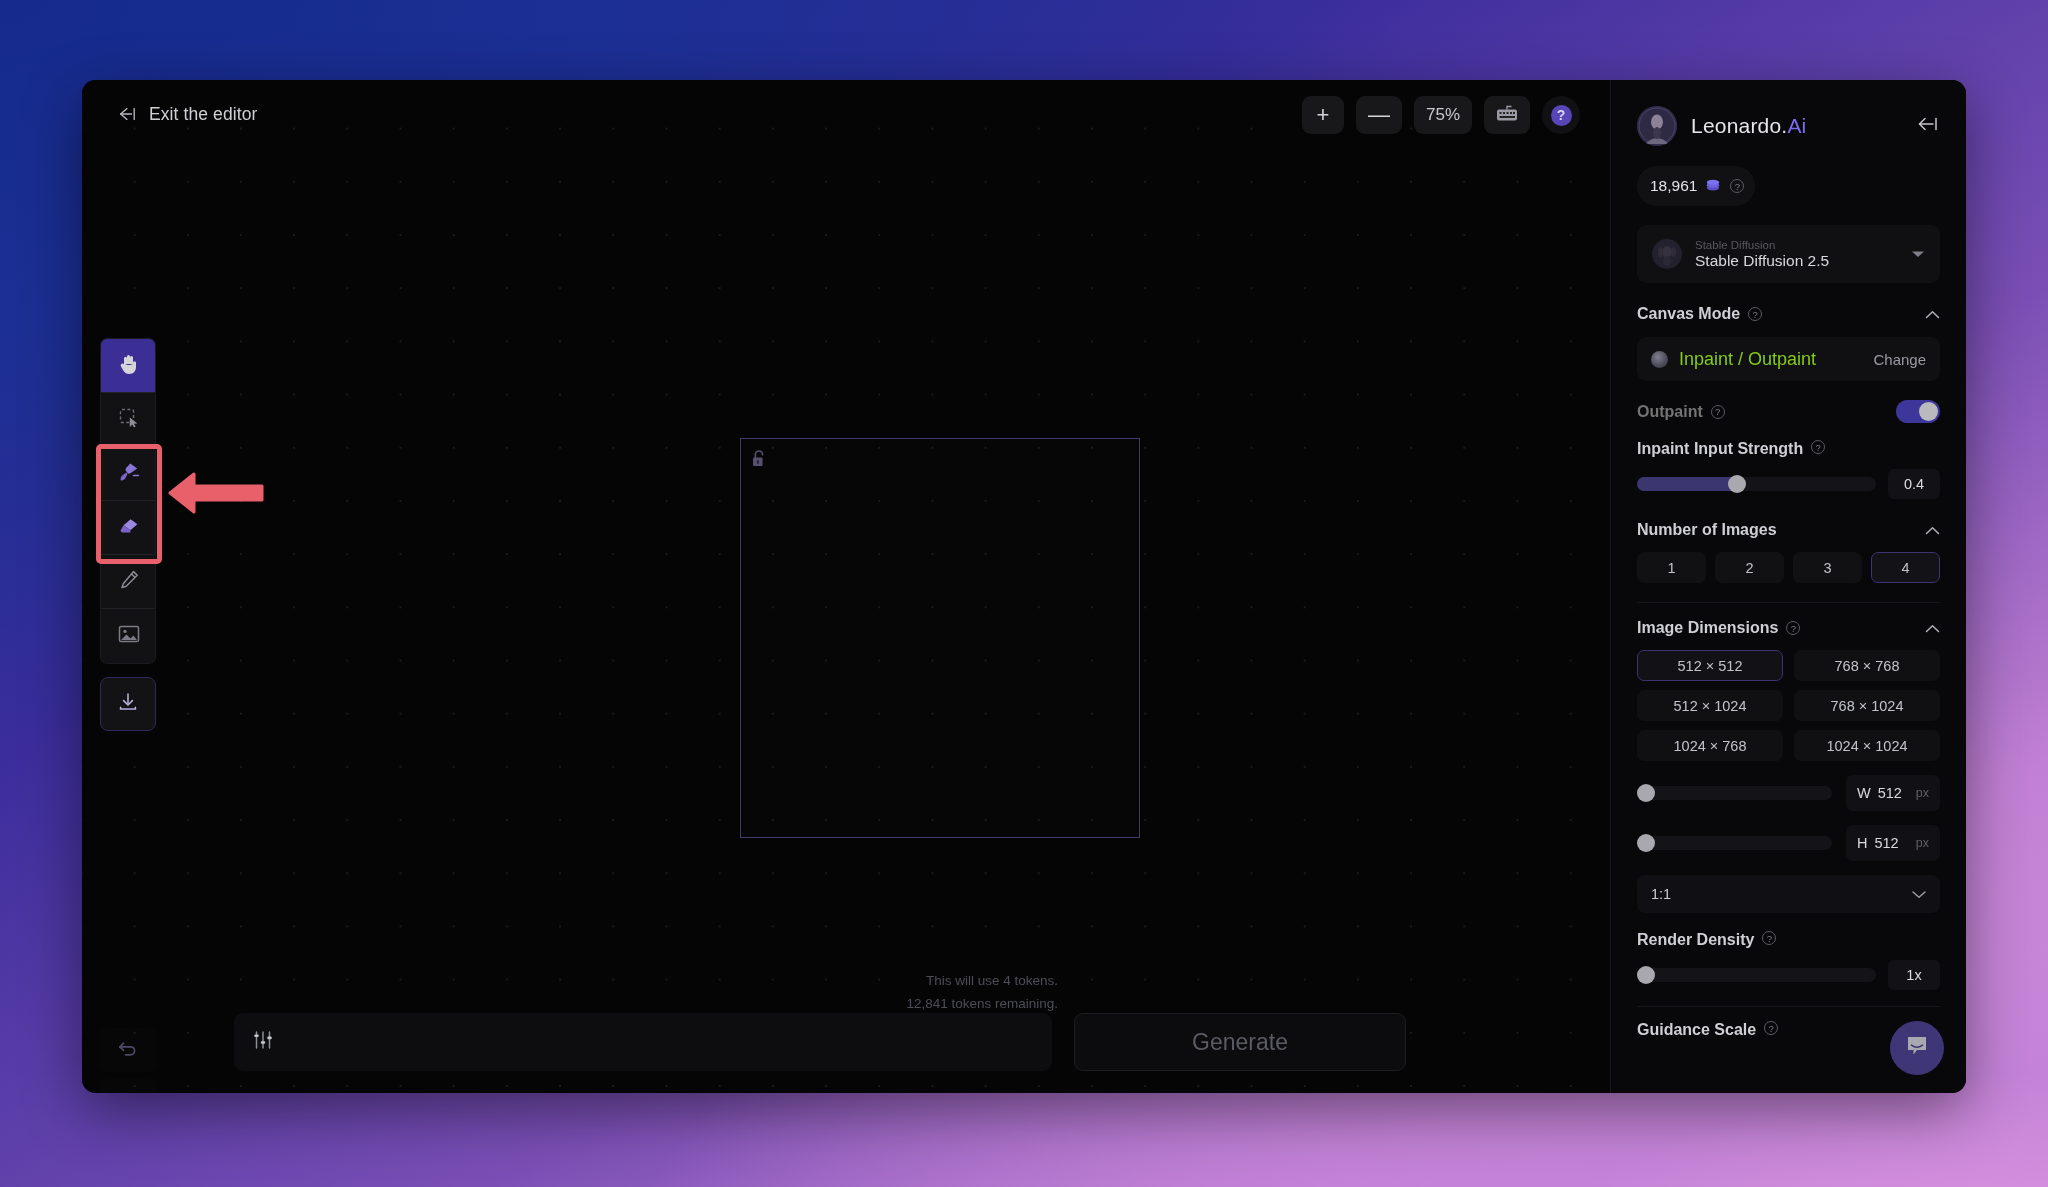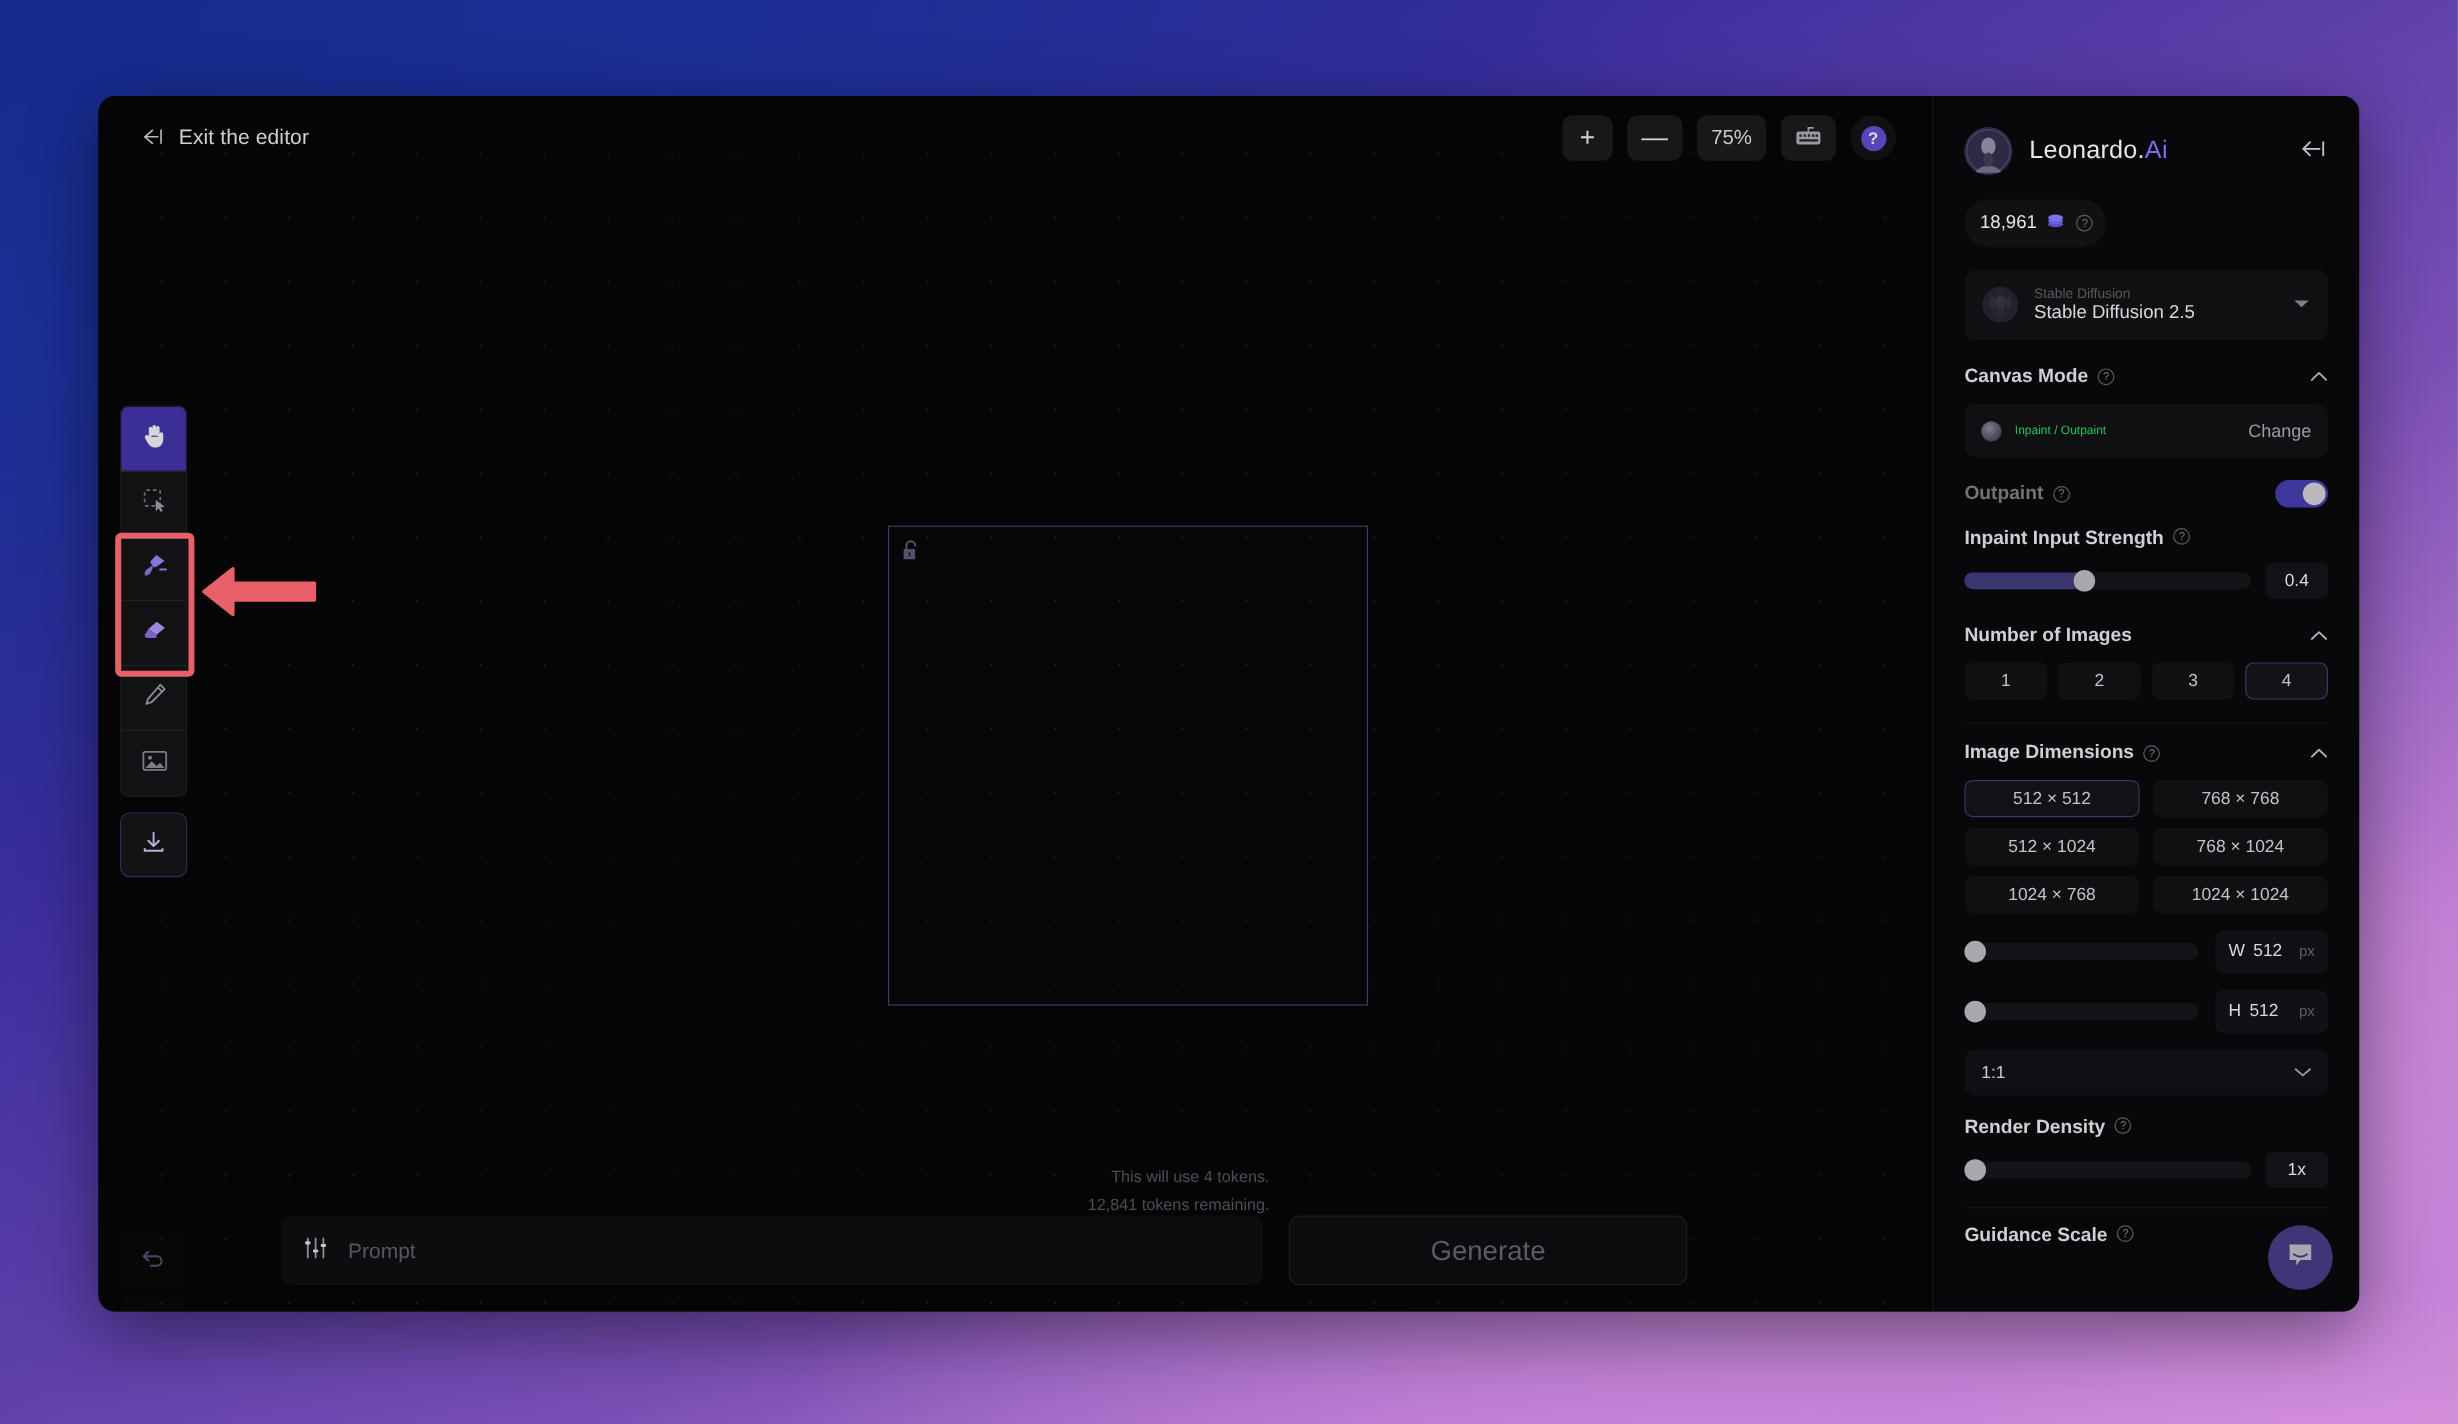--- a/index.html
+++ b/index.html
@@ -248,21 +248,21 @@
     flex: 0 0 14px;
     cursor: pointer;
   }
 
   #mode-card {
     margin-top: 14px; height: 44px;
     background: #101013; border-radius: 9px;
     display: flex; align-items: center; padding: 0 14px; gap: 11px;
     cursor: pointer;
   }
-  #mode-card .mode-label { color: #22c55e; font-size: 10px; }
+  #mode-card .mode-label { color: #84cc16; font-size: 18px; }
   #mode-card .change { margin-left: auto; color: #9a9aa3; font-size: 15px; cursor: pointer; }
   .brain-ico {
     width: 17px; height: 17px; border-radius: 50%;
     background: radial-gradient(circle at 40% 35%, #7e7e8d 0%, #4a4a58 60%, #33333f 100%);
     flex: 0 0 17px;
   }
 
   #outpaint-row {
     margin-top: 19px;
     display: flex; align-items: center; gap: 8px;
@@ -532,21 +532,20 @@
         <span>
           <svg width="22" height="22" viewBox="0 0 22 22" fill="none">
             <line x1="4.5" y1="3" x2="4.5" y2="19" stroke="#8d8d97" stroke-width="1.5" stroke-linecap="round"></line>
             <line x1="11" y1="3" x2="11" y2="19" stroke="#8d8d97" stroke-width="1.5" stroke-linecap="round"></line>
             <line x1="17.5" y1="3" x2="17.5" y2="19" stroke="#8d8d97" stroke-width="1.5" stroke-linecap="round"></line>
             <rect x="2.3" y="5.4" width="4.4" height="2.6" rx="1" fill="#c6c6cf"></rect>
             <rect x="8.8" y="12.2" width="4.4" height="2.6" rx="1" fill="#c6c6cf"></rect>
             <rect x="15.3" y="7.6" width="4.4" height="2.6" rx="1" fill="#c6c6cf"></rect>
           </svg>
         </span>
-        <input id="prompt-input" type="text" placeholder="Prompt" style="">
       </div>
       <div id="generate-button">Generate</div>
     </div>
   </div>
 
   <div id="sidebar">
 
     <div id="brand-row">
       <div id="avatar">
         <svg width="40" height="40" viewBox="0 0 40 40">

